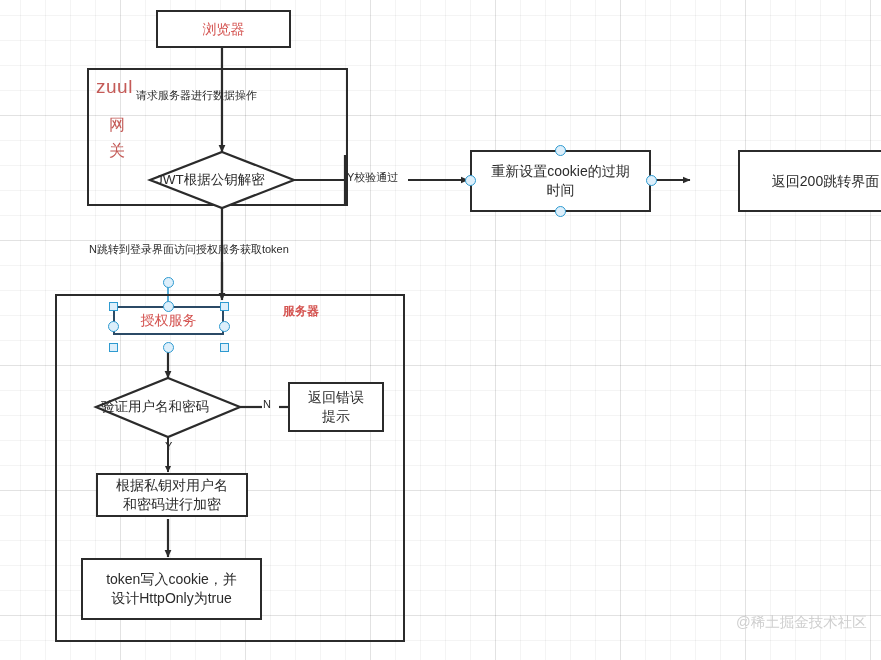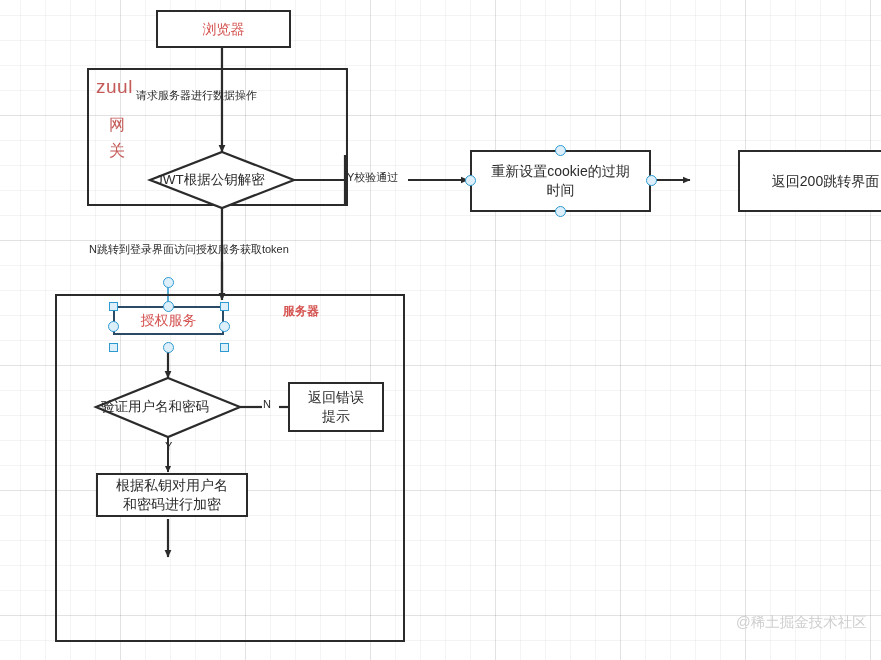--- a/index.html
+++ b/index.html
@@ -215,16 +215,19 @@
   <div class="label" style="left:165px; top:440px;">Y</div>
 
   <div class="node" style="left:288px; top:382px; width:96px; height:50px;">
     <span>返回错误提示</span>
   </div>
 
   <div class="node" style="left:96px; top:473px; width:152px; height:44px;">
     <span>根据私钥对用户名和密码进行加密</span>
   </div>
 
+  <div class="node" style="left:81px; top:558px; width:181px; height:62px;">
+    <span>token写入cookie，并设计HttpOnly为true</span>
+  </div>
 
   <div class="watermark" style="left:700px; top:613px;">@稀土掘金技术社区</div>
 
 </div>
 
 </body></html>

